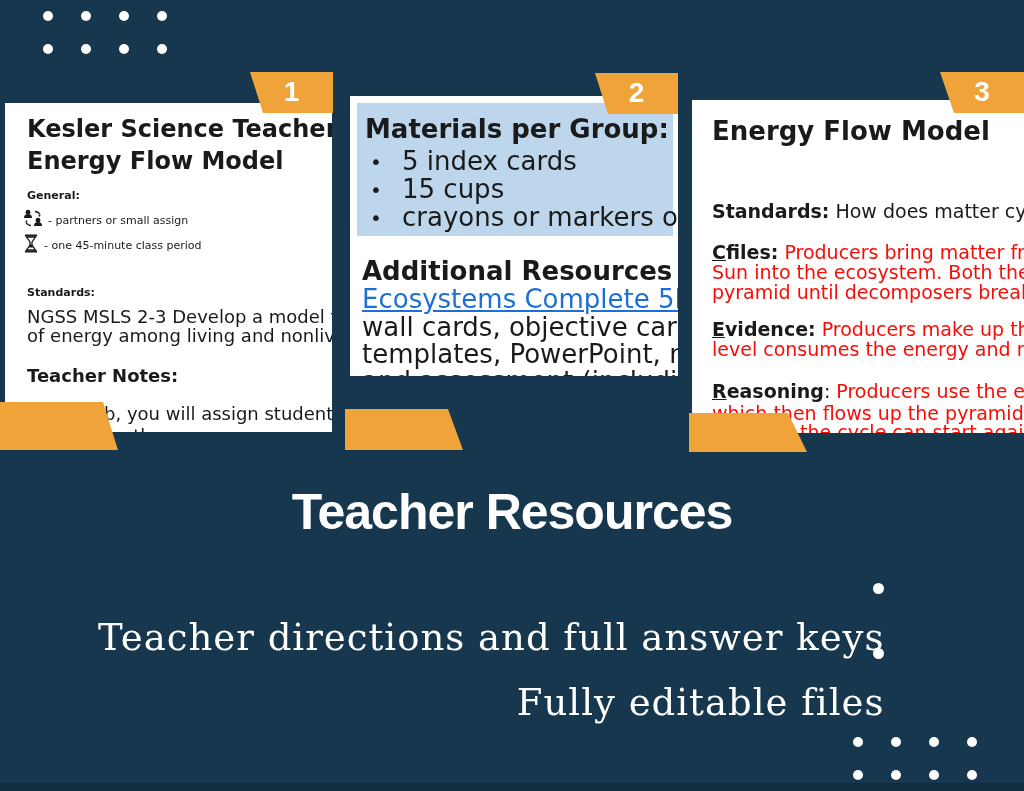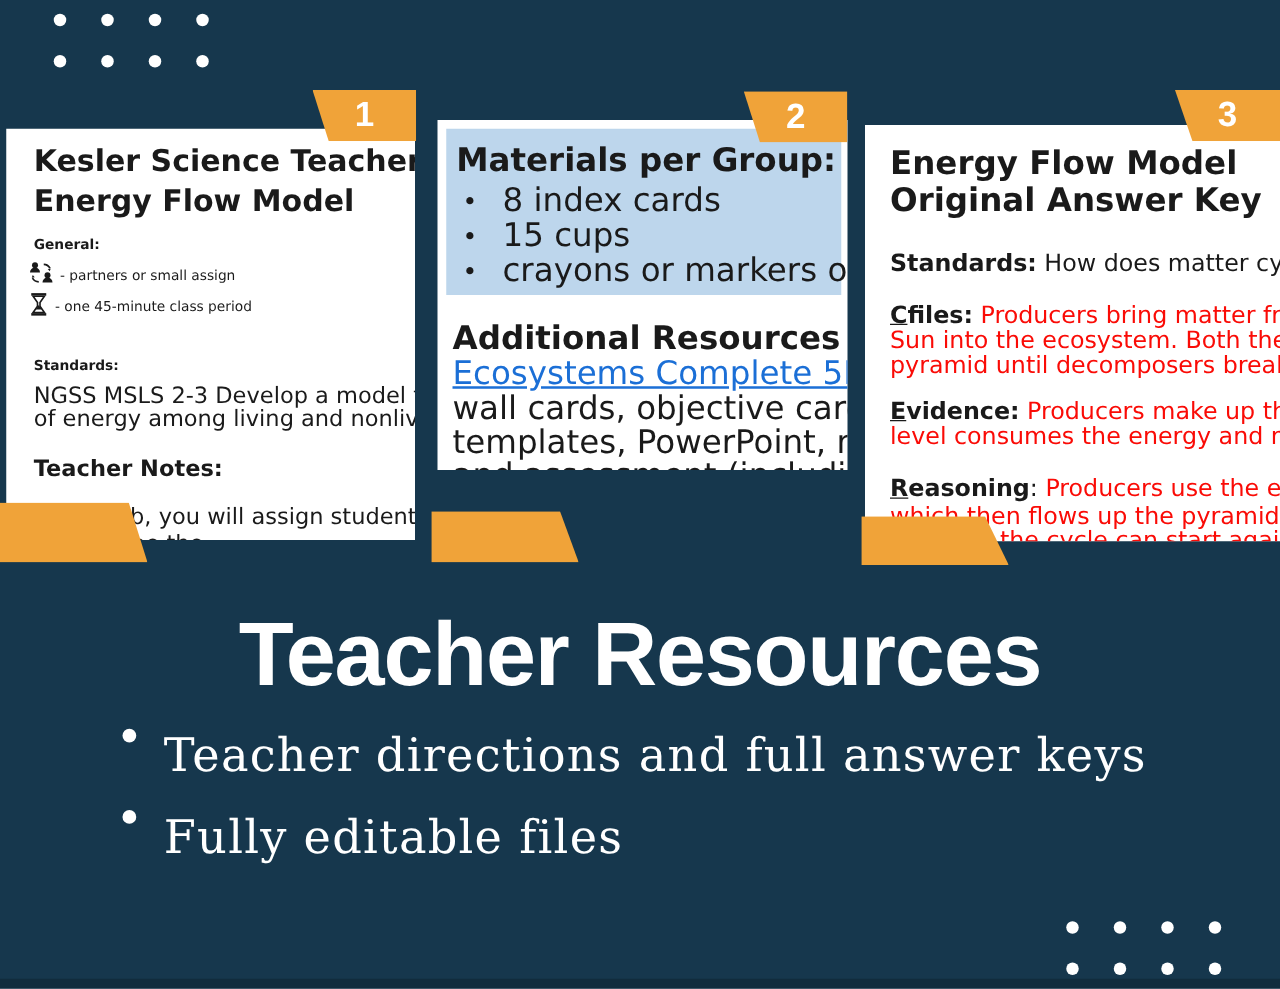--- a/index.html
+++ b/index.html
@@ -49,25 +49,25 @@
   .tab2{left:595px; top:73px;  width:83px; clip-path:polygon(0 0,100% 0,100% 100%,13px 100%);}
   .tab3{left:940px; top:72px;  width:84px; clip-path:polygon(0 0,100% 0,100% 100%,14px 100%);}
   .corner{position:absolute; background:#F0A339;}
   .corner1{left:0;    top:402px; width:118px; height:48px; clip-path:polygon(0 0,103px 0,118px 100%,0 100%);}
   .corner2{left:345px; top:409px; width:118px; height:41px; clip-path:polygon(0 0,103px 0,118px 100%,0 100%);}
   .corner3{left:689px; top:413px; width:118px; height:39px; clip-path:polygon(0 0,99px 0,118px 100%,0 100%);}
   
   .footer-title{
     position:absolute; left:0; top:483px; width:1024px; text-align:center;
     color:#ffffff; font-family:"Liberation Sans", sans-serif; font-weight:bold;
-    font-size:72px; letter-spacing:-1px;
+    font-size:50px; letter-spacing:-1px;
   }
   .footer-bullets{position:absolute; left:98px; top:583px; color:#ffffff;
     font-family:"DejaVu Serif", serif; font-size:37px; letter-spacing:1px;}
-  .fb-row{display:flex; align-items:flex-start; gap:22px; height:47px; margin-bottom:18px;}
+  .fb-row{display:flex; align-items:flex-end; gap:22px; height:47px; margin-bottom:18px;flex-direction:column;}
   .fb-dot{width:11px; height:11px; border-radius:50%; background:#ffffff; flex:0 0 auto;}
   .icon-svg{display:inline-block;}
 </style>
 </head>
 <body>
 
 <div class="canvas">
 
   <div class="dot-grid dots-tl">
     <i></i>
@@ -115,40 +115,39 @@
     <div class="abs c1-body" style="left:22px; top:222px;">of energy among living and nonliving pa</div>
     <div class="abs c1-body b" style="left:22px; top:262px;">Teacher Notes:</div>
     <div class="abs c1-body" style="left:22px; top:300px;">In this lab, you will assign students an e</div>
     <div class="abs c1-body" style="left:22px; top:322px;">to describe the</div>
   </div>
 
   <div class="card card2">
     <div class="blue-box"></div>
     <div class="abs c2-text b" style="left:15px; top:18px;">Materials per Group:</div>
     <div class="c2-bullet" style="left:20px; top:50px;">
-      <span class="dotchar">•</span><span>8 index cards</span>
+      <span class="dotchar">•</span><span>5 index cards</span>
     </div>
     <div class="c2-bullet" style="left:20px; top:78px;">
       <span class="dotchar">•</span><span>15 cups</span>
     </div>
     <div class="c2-bullet" style="left:20px; top:106px;">
       <span class="dotchar">•</span><span>crayons or markers of va</span>
     </div>
     <div class="abs c2-text b" style="left:12px; top:160px;">Additional Resources For</div>
     <div class="abs c2-text" style="left:12px; top:188px;">
       <span class="link">Ecosystems Complete 5E Le</span>
     </div>
     <div class="abs c2-text" style="left:12px; top:216px;">wall cards, objective cards,</div>
     <div class="abs c2-text" style="left:12px; top:243px;">templates, PowerPoint, mod</div>
     <div class="abs c2-text" style="left:12px; top:270px;">and assessment (including</div>
   </div>
 
   <div class="card card3">
     <div class="abs c3-title" style="left:20px; top:16px;">Energy Flow Model</div>
-    <div class="abs c3-title" style="left:20px; top:46px;">Original Answer Key</div>
     <div class="abs c3-body" style="left:20px; top:100px;">
       <span class="b">Standards:</span><span> How does matter cycle a</span>
     </div>
     <div class="abs c3-body" style="left:20px; top:141px;">
       <span class="b"><span class="u">C</span><span>files:</span></span><span class="red"> Producers bring matter from s</span>
     </div>
     <div class="abs c3-body red" style="left:20px; top:161px;">Sun into the ecosystem. Both the mat</div>
     <div class="abs c3-body red" style="left:20px; top:181px;">pyramid until decomposers break the</div>
     <div class="abs c3-body" style="left:20px; top:218px;">
       <span class="b"><span class="u">E</span><span>vidence:</span></span><span class="red"> Producers make up the firs</span>

